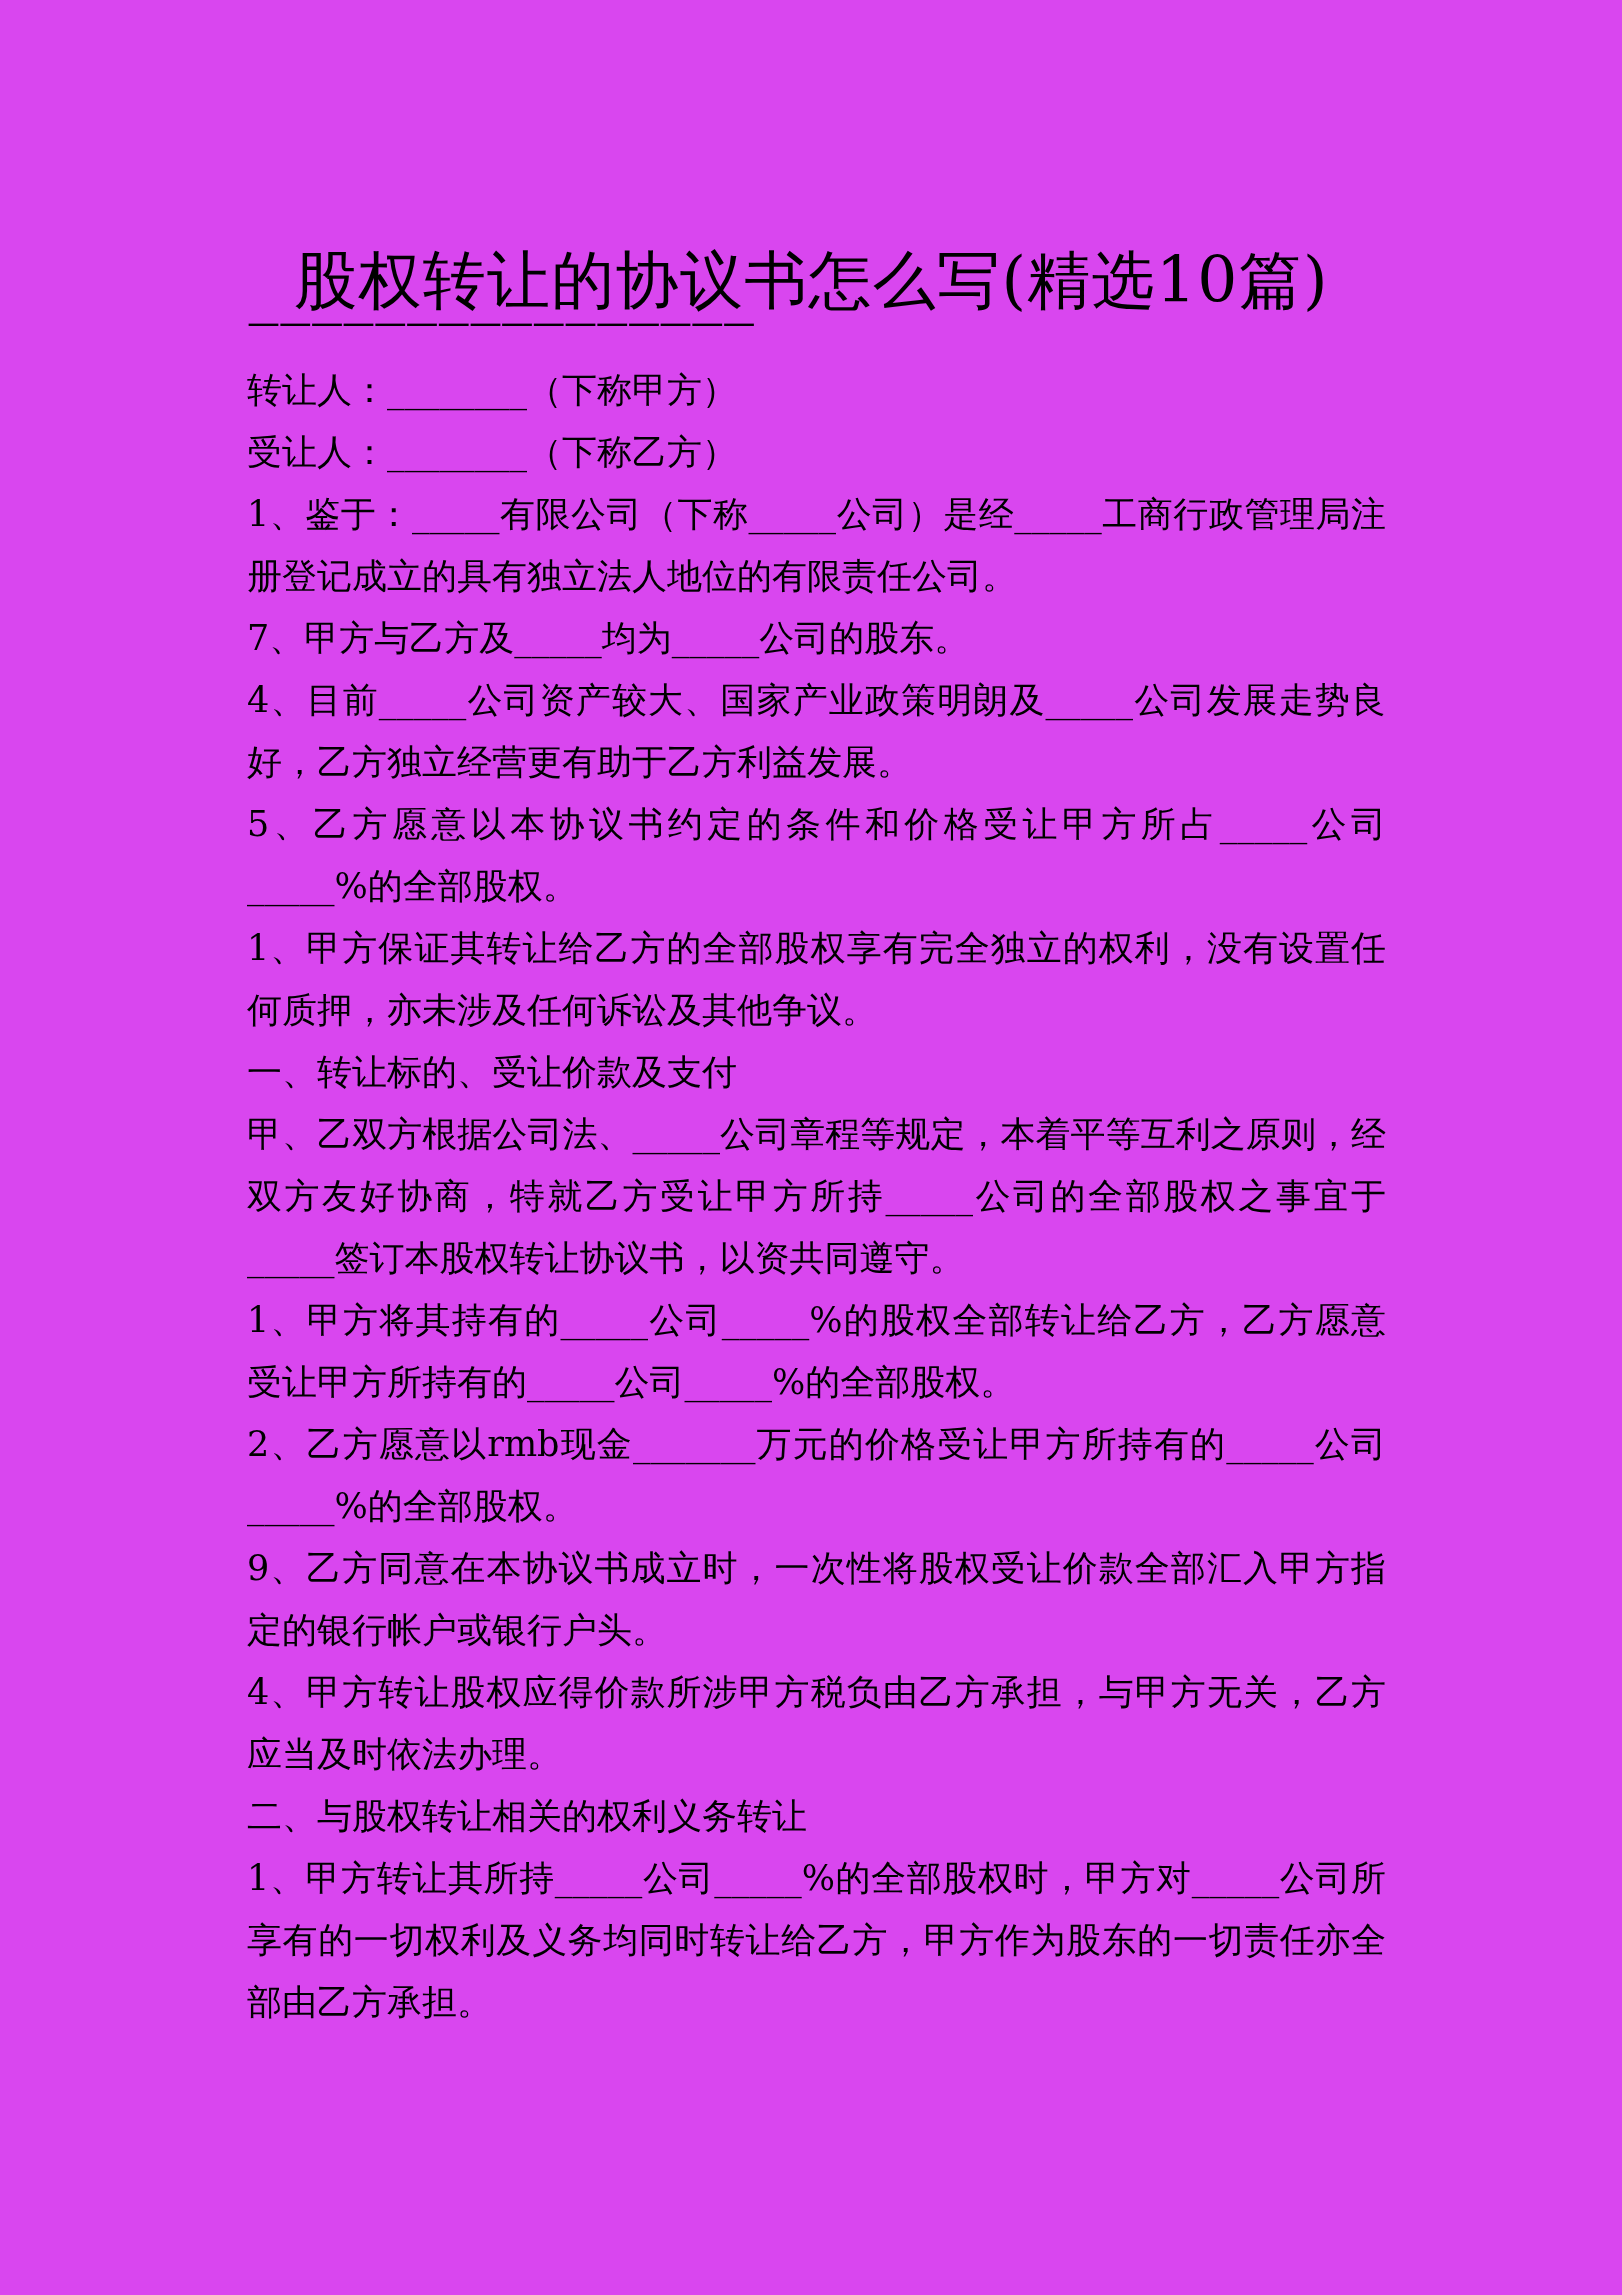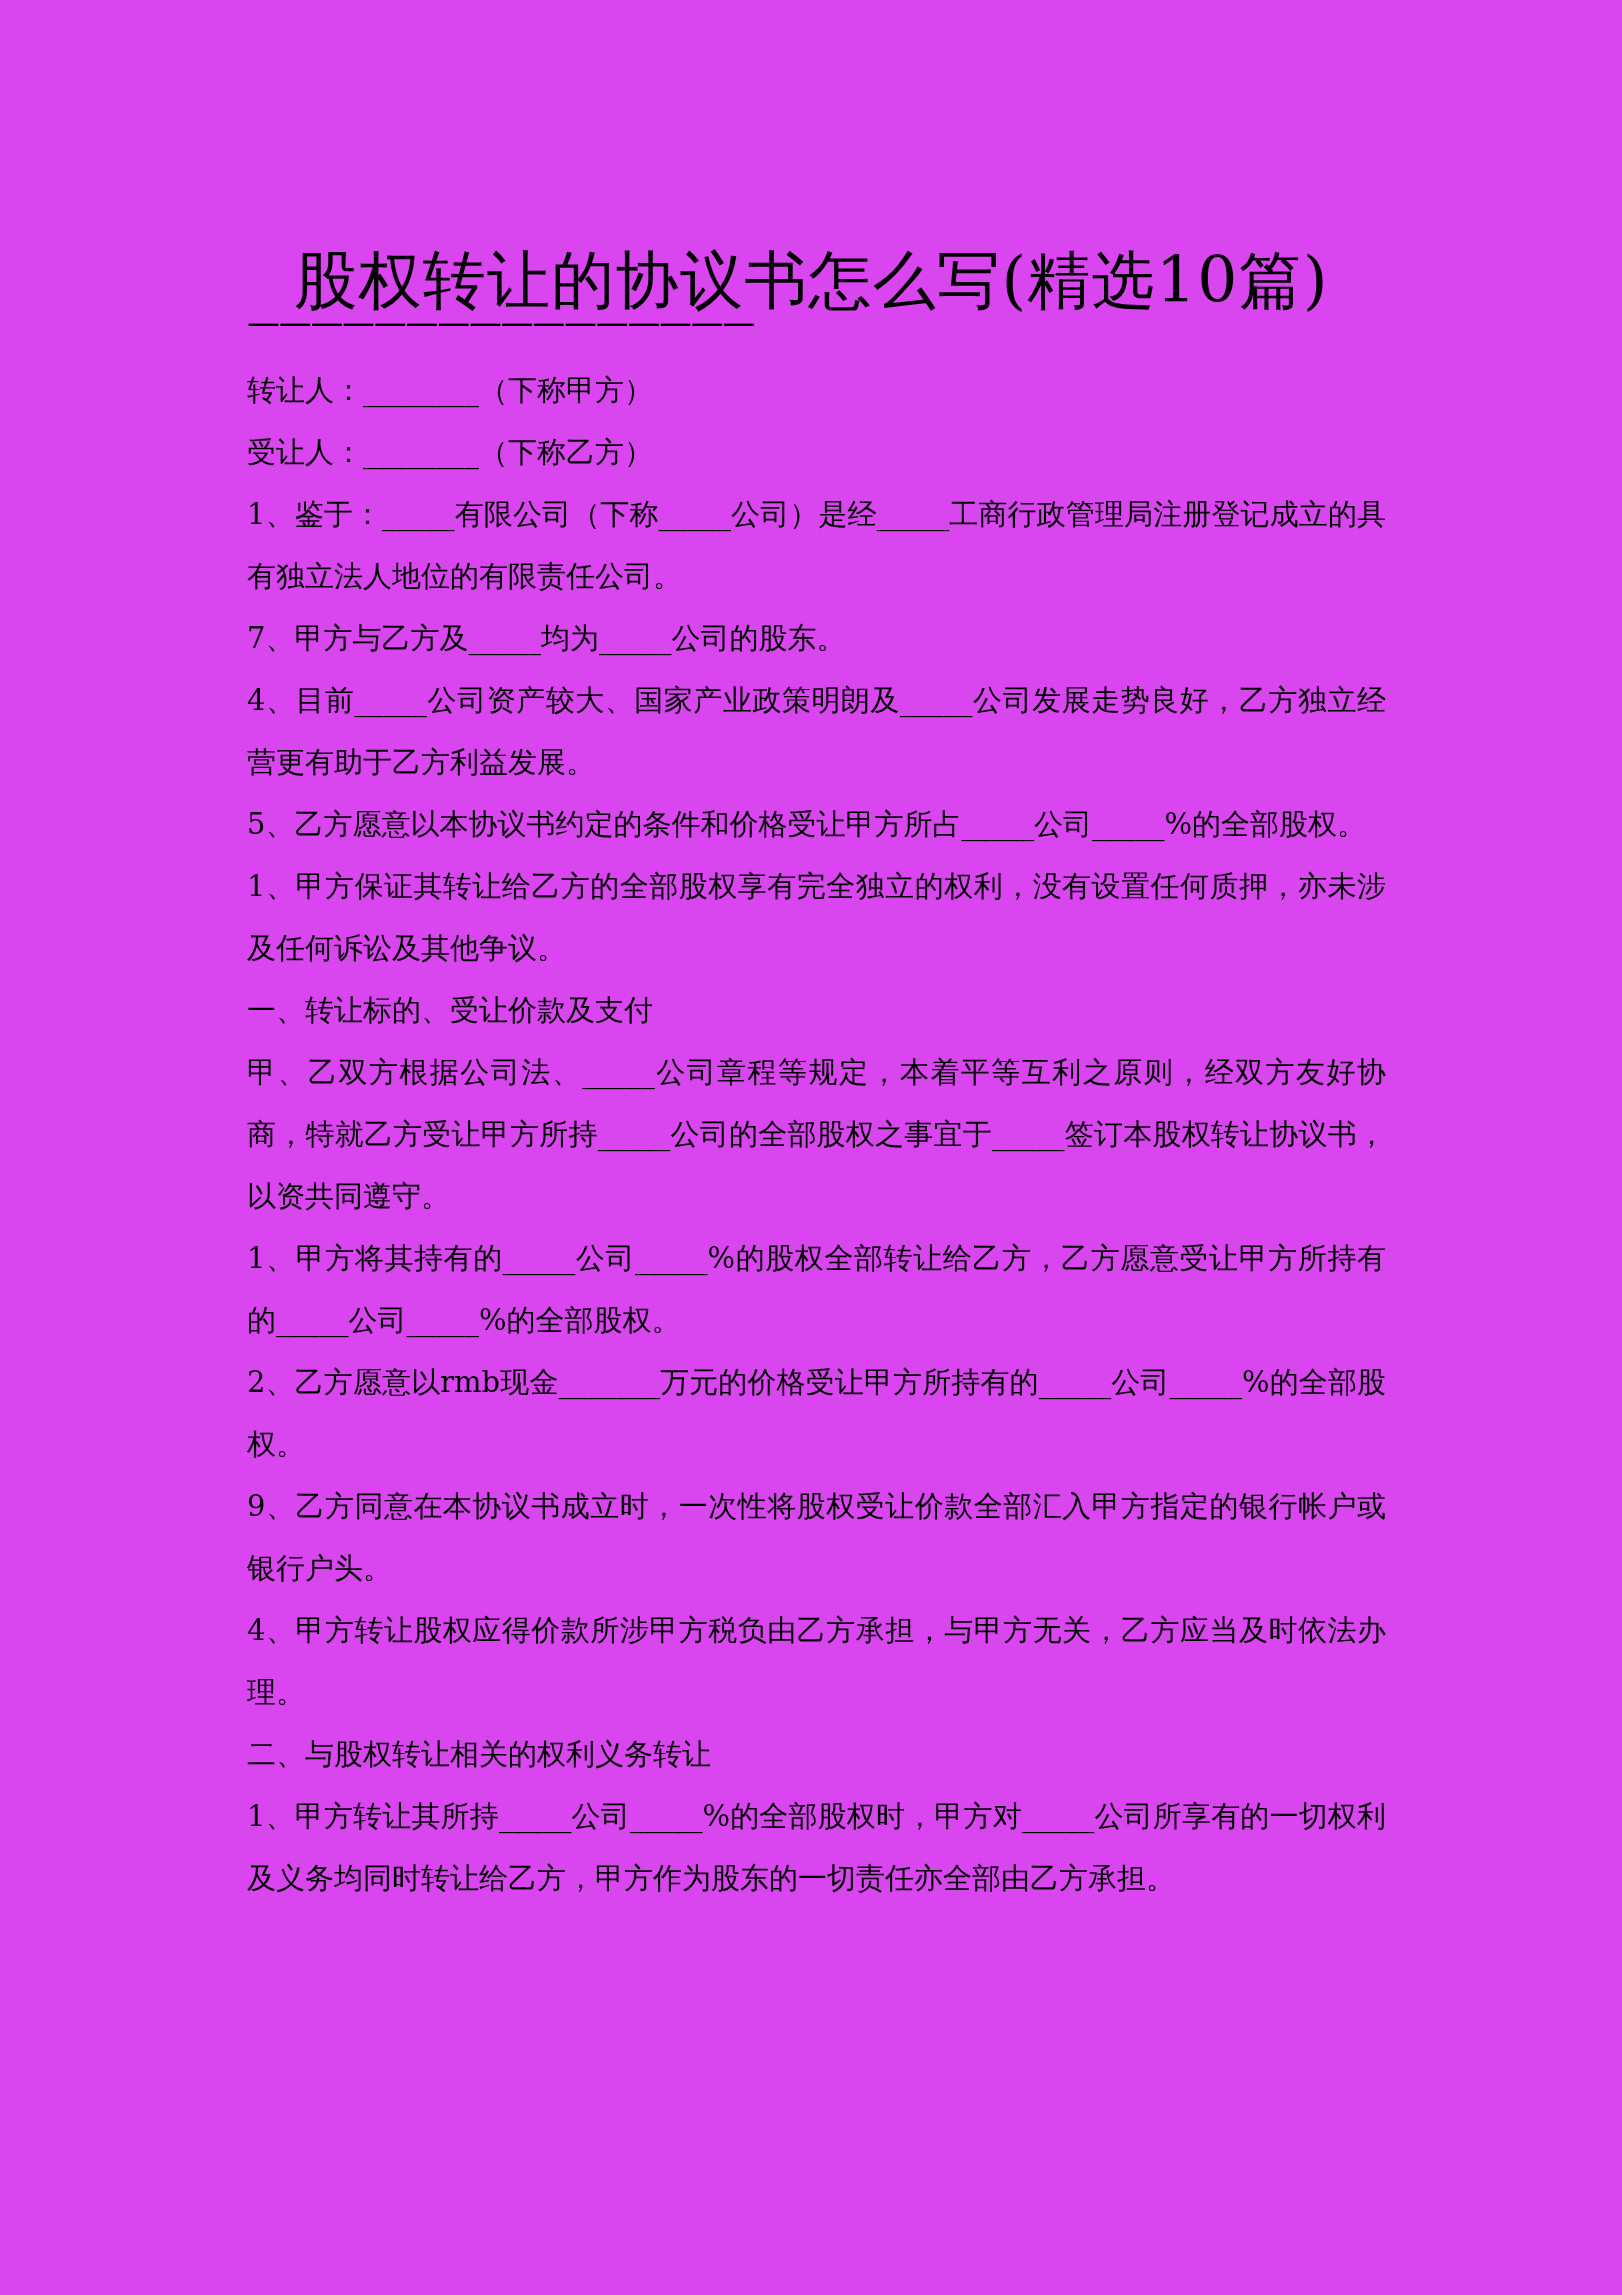--- a/index.html
+++ b/index.html
@@ -10,21 +10,21 @@
     font-family: "DejaVu Serif", "Liberation Serif", serif;
     font-size: 63px; line-height: 85px; letter-spacing: 1.3px; font-weight: normal;
   }
   .rule {
     position: absolute; left: 247px; top: 306px;
     font-family: "DejaVu Sans", sans-serif; font-size: 33px; line-height: 33px; letter-spacing: -1.3px;
   }
   .body {
     position: absolute; left: 247px; top: 359px; width: 1139px;
     font-family: "DejaVu Serif", "Liberation Serif", serif;
-    font-size: 29px; line-height: 62px; text-align: justify;
+    font-size: 35px; line-height: 62px; text-align: justify;
   }
   .body p { margin: 0; }
 </style>
 </head>
 <body>
 
 <div class="page">
   <h1 class="title">股权转让的协议书怎么写(精选10篇)</h1>
   <div class="rule">————————————————</div>
 

